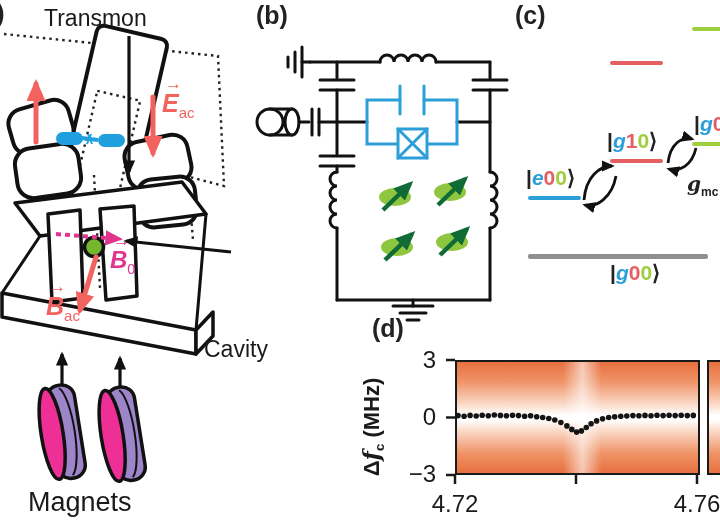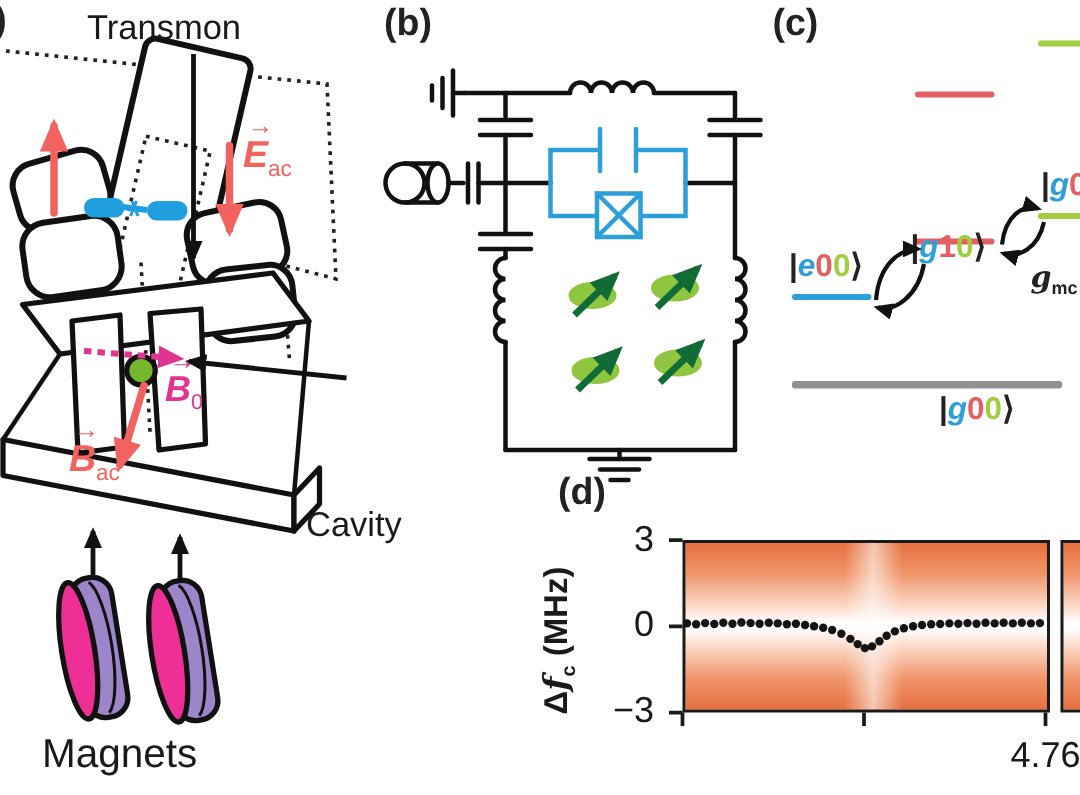--- a/index.html
+++ b/index.html
@@ -220,43 +220,44 @@
     </g>
   </svg>
 
   <div class="level" style="left:610px;top:61px;width:53px;background:var(--level-red);"></div>
   <div class="level" style="left:692px;top:27px;width:40px;background:var(--green-level);"></div>
   <div class="level" style="left:692px;top:142px;width:40px;background:var(--green-level);"></div>
   <div class="level" style="left:610px;top:159px;width:53px;background:var(--level-red);"></div>
   <div class="level" style="left:528px;top:196px;width:53px;background:var(--blue);"></div>
   <div class="level" style="left:528px;top:254px;width:180px;height:5px;background:var(--gray-level);"></div>
 
-  <div class="plabel ket" style="left:607px;top:130px;margin-top:24px;">
+  <div class="plabel ket" style="left:607px;top:130px;">
     <span>|</span><span class="q">g</span><span class="cav">1</span><span class="mag">0</span><span>⟩</span>
   </div>
   <div class="plabel ket" style="left:526px;top:167px;">
     <span>|</span><span class="q">e</span><span class="cav">0</span><span class="mag">0</span><span>⟩</span>
   </div>
   <div class="plabel ket" style="left:694px;top:113px;">
     <span>|</span><span class="q">g</span><span class="cav">0</span>
   </div>
-  <div class="plabel ket" style="left:610px;top:262px;margin-left:16px;">
+  <div class="plabel ket" style="left:610px;top:262px;">
     <span>|</span><span class="q">g</span><span class="cav">0</span><span class="mag">0</span><span>⟩</span>
   </div>
 
   <div class="plabel coupling" style="left:687px;top:158px;">
     <span class="gi">g</span><sub>mc</sub>
   </div>
 
   <div id="plot-d"></div>
   <div id="plot-d2"></div>
 
   <div class="tick" style="left:400px;top:346px;width:36px;text-align:right;">3</div>
   <div class="tick" style="left:400px;top:403px;width:36px;text-align:right;">0</div>
   <div class="tick" style="left:400px;top:460px;width:36px;text-align:right;">−3</div>
+  <div class="tick" style="left:425px;top:490px;width:60px;text-align:center;">4.72</div>
   <div class="tick" style="left:667px;top:490px;width:60px;text-align:center;">4.76</div>
 
   <div class="ylab">
     <span>Δ</span><span class="fi">f</span><sub>c</sub><span> (MHz)</span>
   </div>
 
   <svg id="svg-overlay" width="720" height="530" viewBox="0 0 720 530" style="left:0;top:0;">
     <defs>
       <marker id="o-blk" markerWidth="4.6" markerHeight="4" refX="3.6" refY="2" orient="auto">
         <path d="M0,0 L4.6,2 L0,4 Z" fill="#111"></path>
@@ -317,21 +318,21 @@
         <circle cx="687.3" cy="415.6" r="2.8" fill="#141414"></circle>
         <circle cx="693.3" cy="415.4" r="2.8" fill="#141414"></circle>
       </g>
   </svg>
 
   <div class="plabel panel-tag" style="left:-26px;top:0px;">(a)</div>
   <div class="plabel panel-tag" style="left:256px;top:2px;">(b)</div>
   <div class="plabel panel-tag" style="left:515px;top:2px;">(c)</div>
   <div class="plabel panel-tag" style="left:372px;top:315px;">(d)</div>
 
-  <div class="plabel black-label" style="left:58px;top:6px;">Transmon</div>
+  <div class="plabel black-label" style="left:44px;top:6px;">Transmon</div>
   <div class="plabel black-label" style="left:28px;top:488px;font-size:27px;">Magnets</div>
   <div class="plabel black-label" style="left:204px;top:337px;">Cavity</div>
 
   <div class="plabel sym-red" style="left:162px;top:90px;">
     <span class="vecwrap"><span class="overarrow">→</span><span>E</span></span><sub>ac</sub>
   </div>
   <div class="plabel sym-mag" style="left:110px;top:247px;">
     <span class="vecwrap"><span class="overarrow">→</span><span>B</span></span><sub>0</sub>
   </div>
   <div class="plabel sym-red" style="left:46px;top:293px;">

